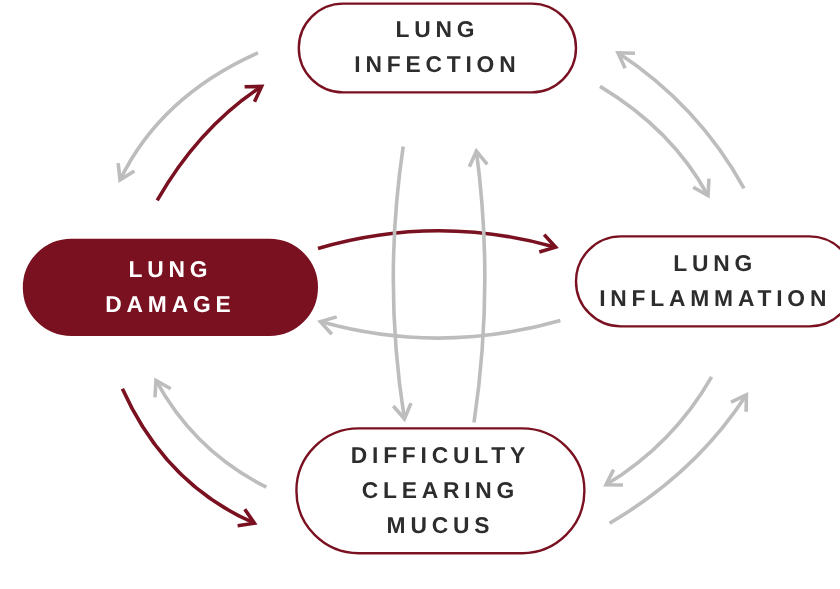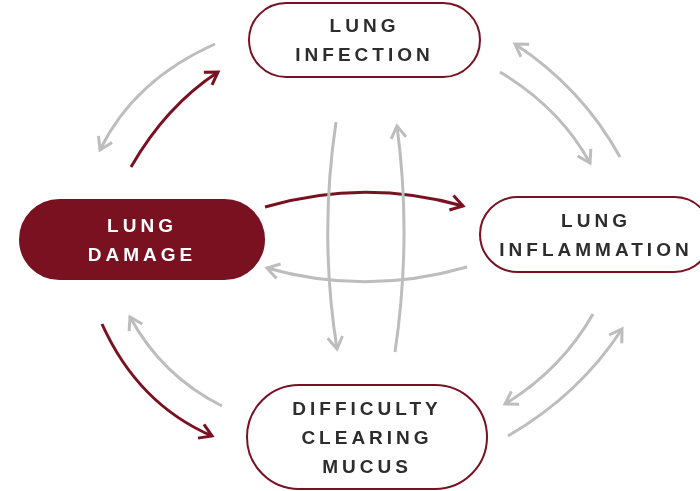--- a/index.html
+++ b/index.html
@@ -37,21 +37,21 @@
     text-align: center;
   }
   .node .label { white-space: pre-line; }
   .node--filled {
     background: #7a1121;
     border-color: #7a1121;
     color: #ffffff;
   }
   .node--infection    { left: 232px; top: 2px;   width: 233px; height: 76px; }
   .node--inflammation { left: 463px; top: 196px; width: 234px; height: 77px; }
-  .node--mucus        { left: 230px; top: 384px; width: 242px; height: 106px; }
+  .node--mucus        { left: 230px; top: 356px; width: 242px; height: 106px; }
   .node--damage       { left: 3px;   top: 199px; width: 246px; height: 81px; }
 </style>
 </head>
 <body>
 
 <div class="canvas">
 
   <svg class="arrows" viewBox="0 0 700 491">
     <defs>
       <marker id="ah-gray" markerUnits="userSpaceOnUse" viewBox="-15 -10 18 20" markerWidth="18" markerHeight="20" refX="0" refY="0" orient="auto">

